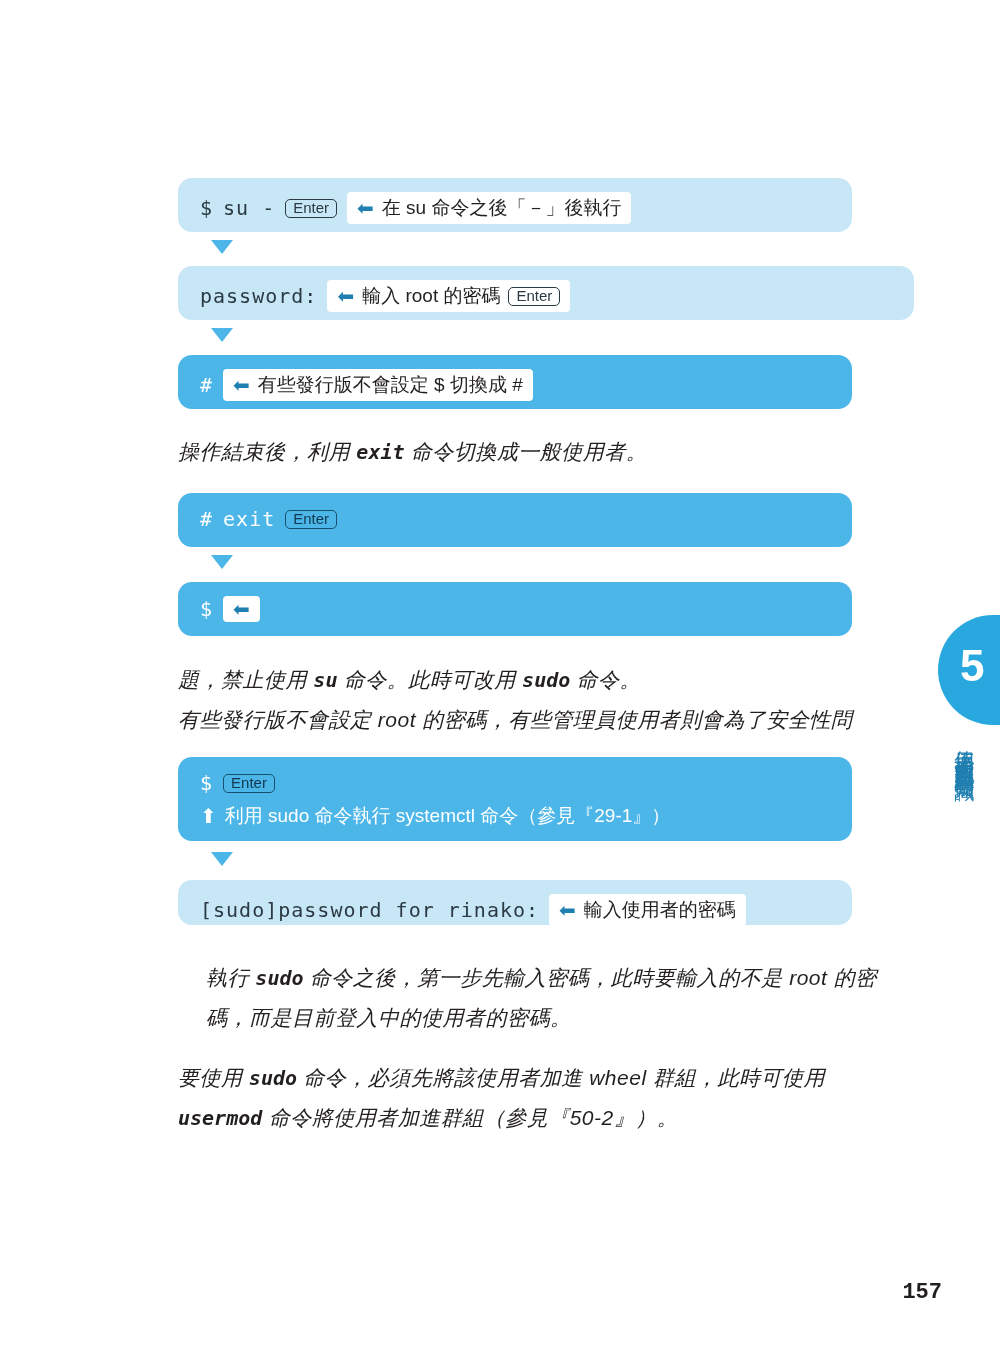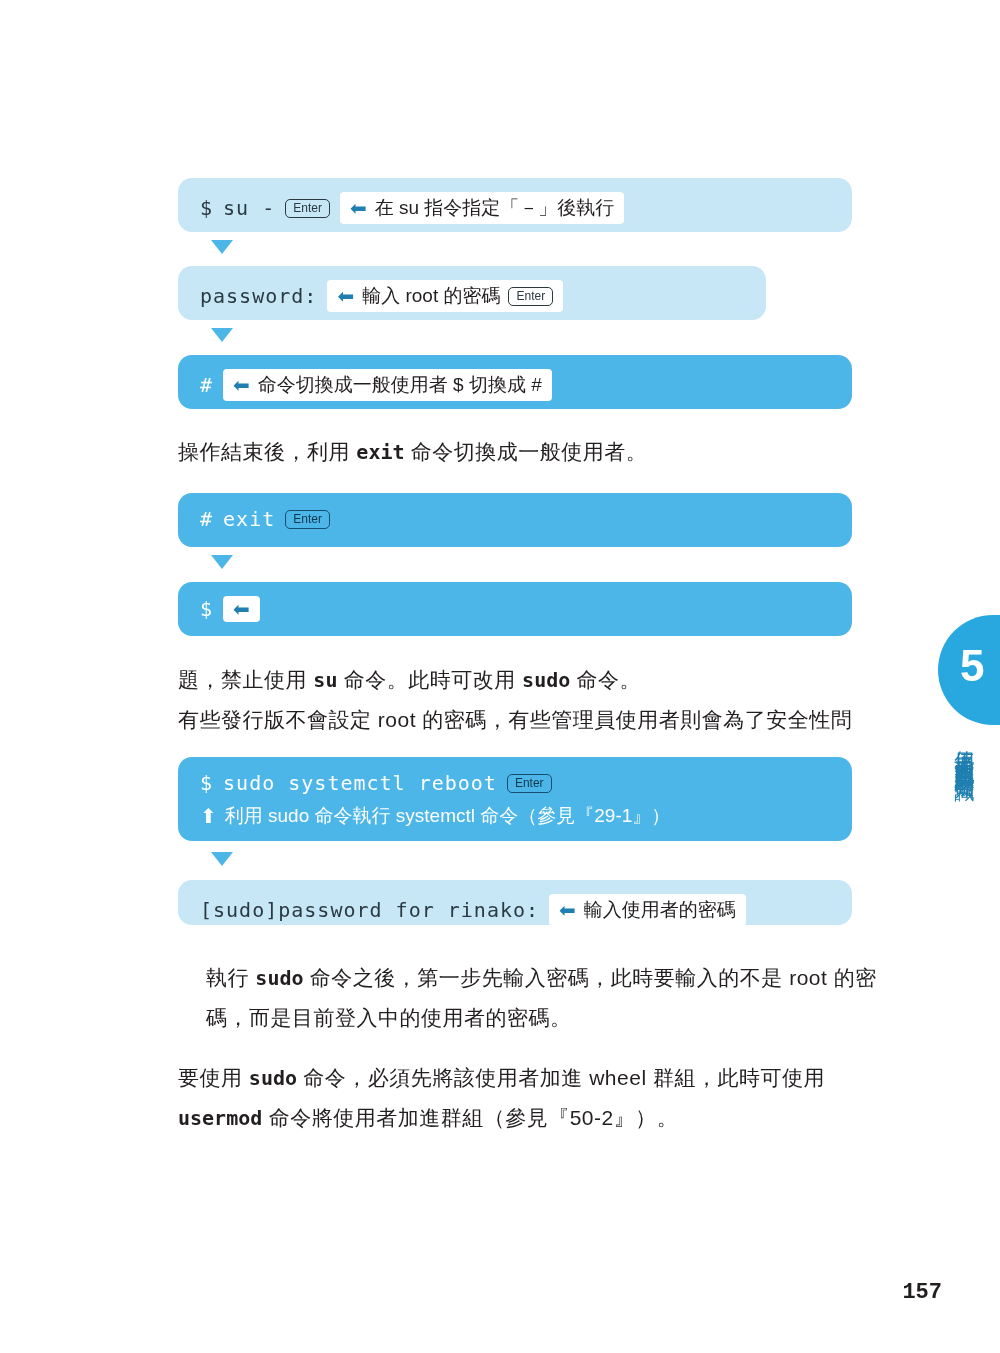--- a/index.html
+++ b/index.html
@@ -51,21 +51,21 @@
   }
   .line + .line { margin-top: 8px; }
 
   
   .keycap {
     display: inline-block;
     border: 1px solid #4a4a4a;
     border-radius: 5px;
     padding: 1px 7px 2px 7px;
     font-family: "Liberation Sans", sans-serif;
-    font-size: 12px;
+    font-size: 15px;
     line-height: 14px;
     color: #2b2b2b;
     background: transparent;
     vertical-align: middle;
   }
   .term .keycap { border-color: #17506e; color: #10394f; }
   .term.light .keycap { border-color: #2b3a42; color: #2b3a42; }
 
   
   .callout {
@@ -109,20 +109,21 @@
   }
 
   
   .para {
     position: absolute;
     font-family: "Liberation Sans", sans-serif;
     font-size: 21px;
     line-height: 39px;
     color: #231f20;
     letter-spacing: 0.5px;
+    font-style: italic;
   }
   .cmd {
     font-family: "DejaVu Sans Mono", monospace;
     font-weight: bold;
     font-size: 20px;
     letter-spacing: 0;
   }
 
   
   .sidetab {
@@ -172,44 +173,44 @@
 
 <div class="page">
 
   <div class="term light" style="left:178px; top:178px; width:674px; height:54px;">
     <div class="line">
       <span class="mono">$</span>
       <span class="mono">su  -</span>
       <span class="keycap">Enter</span>
       <span class="callout">
         <span class="arrow-left">⬅</span>
-        <span>在 su 指令指定「－」後執行</span>
+        <span>在 su 命令之後「－」後執行</span>
       </span>
     </div>
   </div>
   <div class="down-arrow" style="left:211px; top:240px;"></div>
 
-  <div class="term light" style="left:178px; top:266px; width:588px; height:54px;">
+  <div class="term light" style="left:178px; top:266px; width:736px; height:54px;">
     <div class="line">
       <span class="mono">password:</span>
       <span class="callout">
         <span class="arrow-left">⬅</span>
         <span>輸入 root 的密碼</span>
         <span class="keycap">Enter</span>
       </span>
     </div>
   </div>
   <div class="down-arrow" style="left:211px; top:328px;"></div>
 
   <div class="term" style="left:178px; top:355px; width:674px; height:54px;">
     <div class="line">
       <span class="mono">#</span>
       <span class="callout">
         <span class="arrow-left">⬅</span>
-        <span>命令切換成一般使用者 $ 切換成 #</span>
+        <span>有些發行版不會設定 $ 切換成 #</span>
       </span>
     </div>
   </div>
 
   <div class="para" style="left:178px; top:432px; width:700px;">
     <span>操作結束後，利用 </span><span class="cmd">exit</span><span> 命令切換成一般使用者。</span>
   </div>
 
   <div class="term" style="left:178px; top:493px; width:674px; height:54px;">
     <div class="line">
@@ -234,21 +235,20 @@
       <span>題，禁止使用 </span><span class="cmd">su</span><span> 命令。此時可改用 </span><span class="cmd">sudo</span><span> 命令。</span>
     </div>
     <div>
       <span>有些發行版不會設定 root 的密碼，有些管理員使用者則會為了安全性問</span>
     </div>
   </div>
 
   <div class="term" style="left:178px; top:757px; width:674px; height:84px;">
     <div class="line">
       <span class="mono">$</span>
-      <span class="mono">sudo systemctl reboot</span>
       <span class="keycap">Enter</span>
     </div>
     <div class="line">
       <span class="callout-up">
         <span class="arrow-up">⬆</span>
         <span>利用 sudo 命令執行 systemctl 命令（參見『29-1』）</span>
       </span>
     </div>
   </div>
   <div class="down-arrow" style="left:211px; top:852px;"></div>

